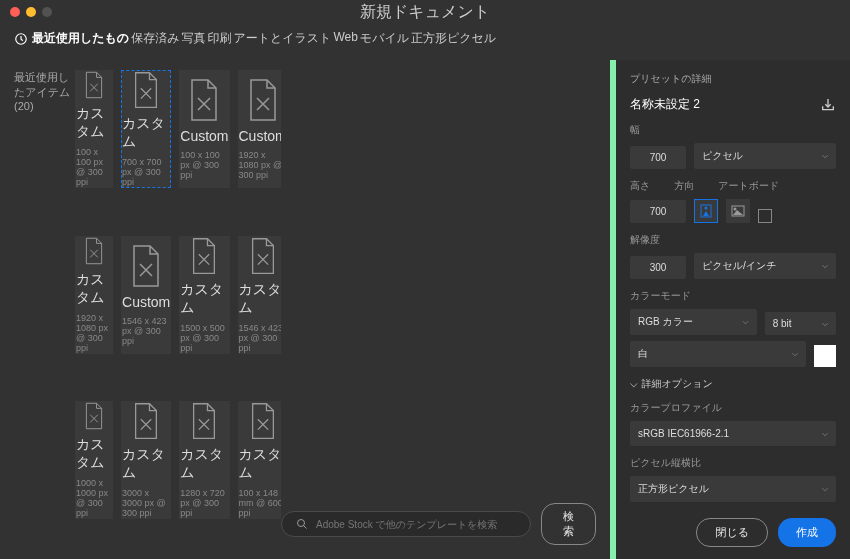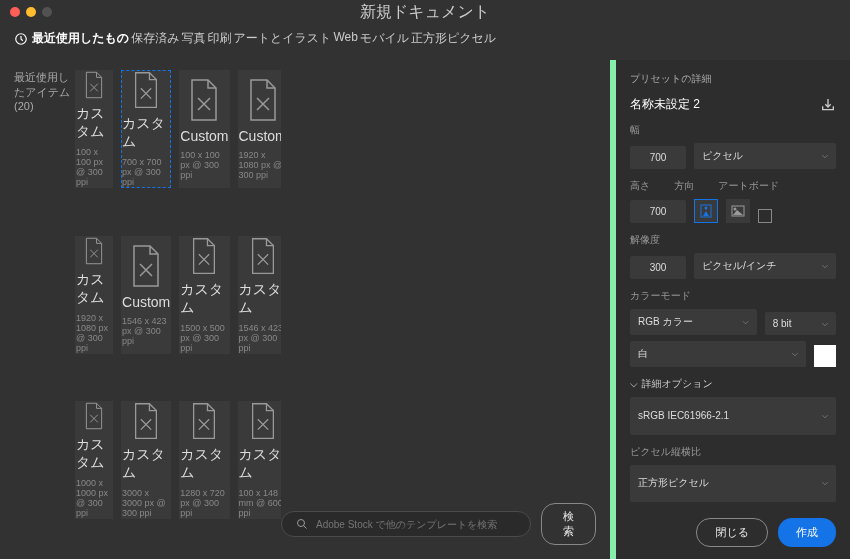--- a/index.html
+++ b/index.html
@@ -292,20 +292,21 @@
           <span class="ch">⌵</span>
         </div>
       <button class="swatch"></button>
     </div>
 
     <div class="adv">
       <span class="chev">⌵</span>
       <span>詳細オプション</span>
     </div>
 
+    <div class="lbl">カラープロファイル</div>
     <div class="sel">
         <span>sRGB IEC61966-2.1</span>
         <span class="ch">⌵</span>
       </div>
 
     <div class="lbl">ピクセル縦横比</div>
     <div class="sel">
         <span>正方形ピクセル</span>
         <span class="ch">⌵</span>
       </div>

